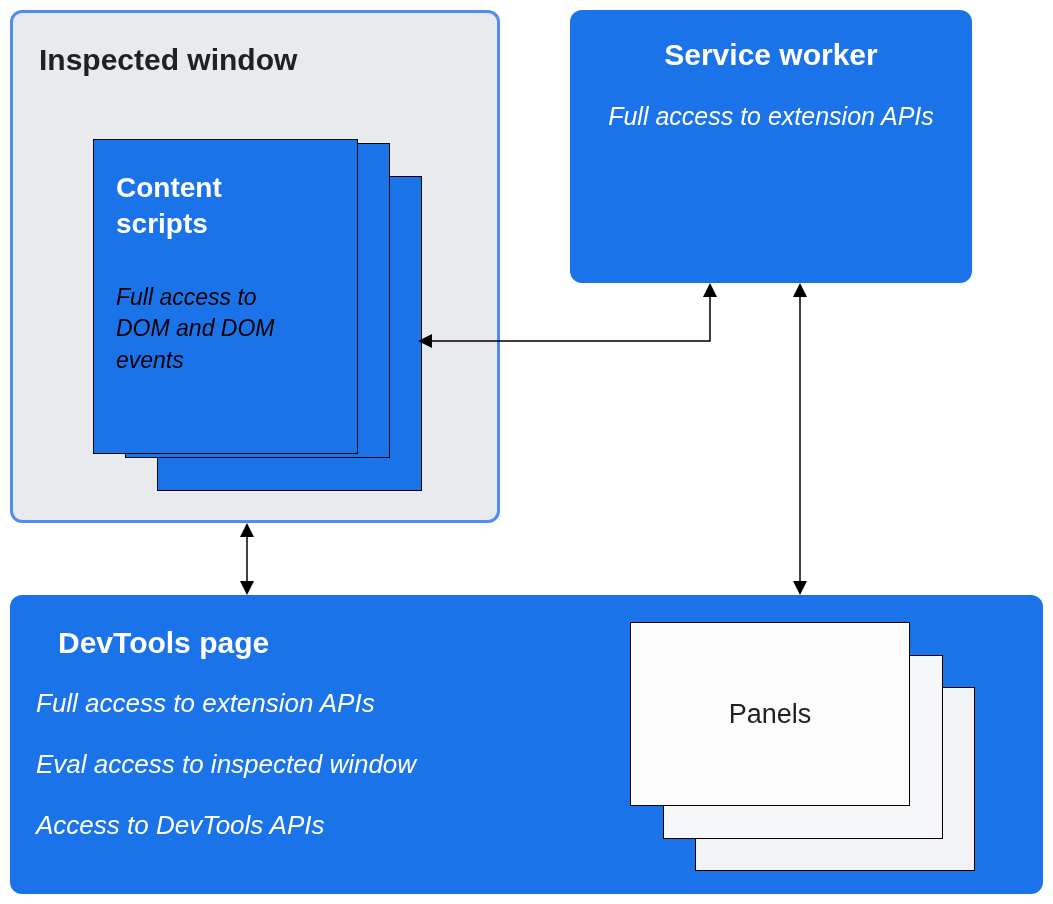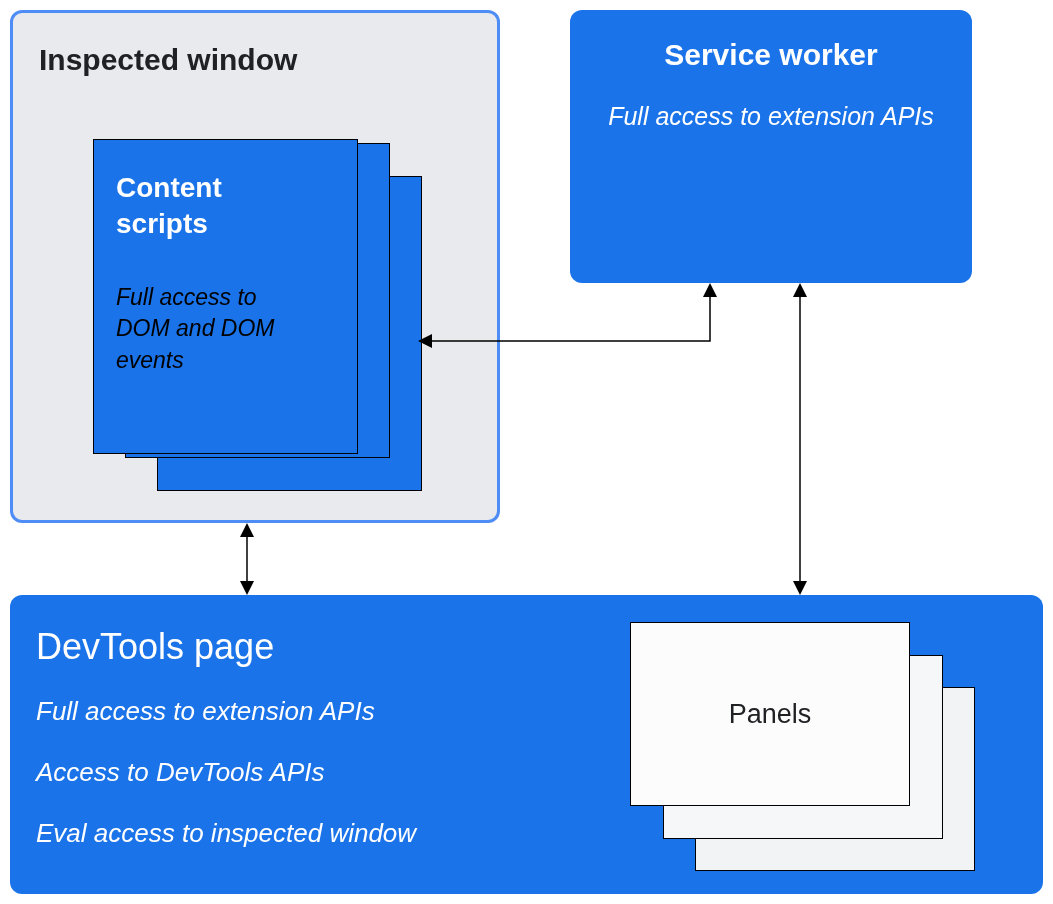--- a/index.html
+++ b/index.html
@@ -55,21 +55,21 @@
     margin-top: 27px; white-space: pre-line;
   }
 
   
   #devtools-page {
     left: 10px; top: 595px; width: 1033px; height: 299px;
     background: #1a73e8;
     padding: 31px 26px 0 26px;
     color: #ffffff;
   }
-  #devtools-page h2 { font-size: 36px; font-weight: 400; }
+  #devtools-page h2 { font-size: 30px; font-weight: 700; margin-left: 22px; }
   #devtools-page p {
     font-size: 26px; font-style: italic; line-height: 1.3;
     margin-top: 27px;
   }
 
   
   .panel-card {
     position: absolute;
     width: 280px; height: 184px;
     border: 1px solid #000;
@@ -110,22 +110,22 @@
 </div>
 
 <div class="box" id="service-worker">
   <h2>Service worker</h2>
   <p>Full access to extension APIs</p>
 </div>
 
 <div class="box" id="devtools-page">
   <h2>DevTools page</h2>
   <p>Full access to extension APIs</p>
+  <p>Eval access to inspected window</p>
   <p>Access to DevTools APIs</p>
-  <p>Eval access to inspected window</p>
 </div>
 
 <div class="panel-card" id="panel-card-back-2"></div>
 <div class="panel-card" id="panel-card-back-1"></div>
 <div class="panel-card" id="panel-card-front">
   <span id="panels-label">Panels</span>
 </div>
 
 <svg id="arrows" viewBox="0 0 1053 904" xmlns="http://www.w3.org/2000/svg">
 

